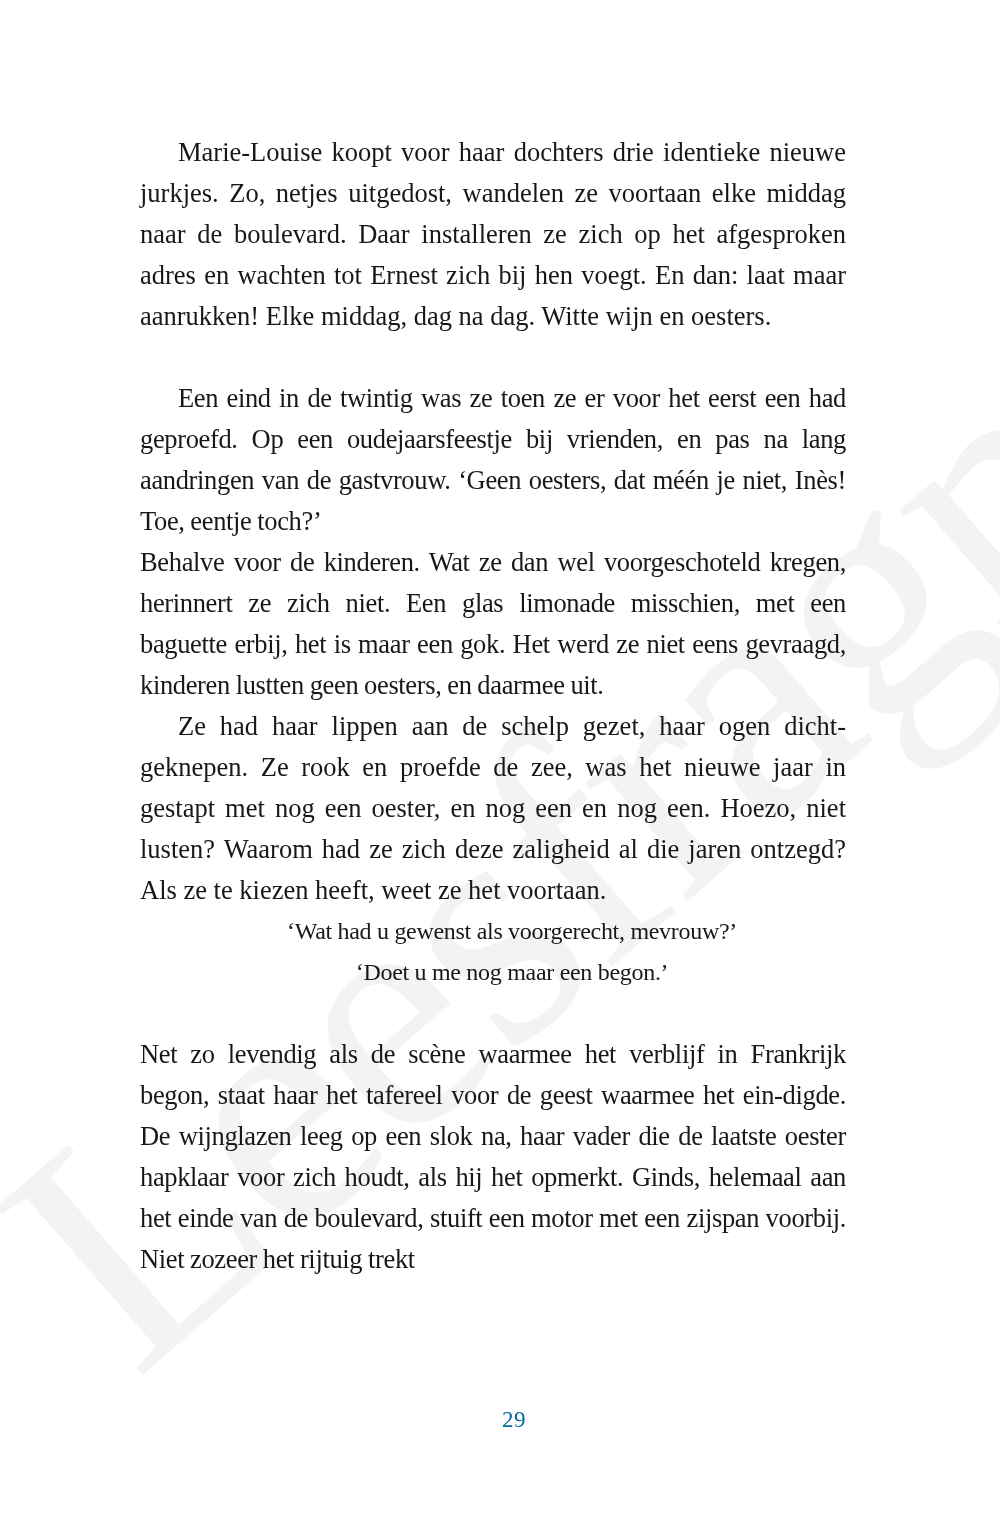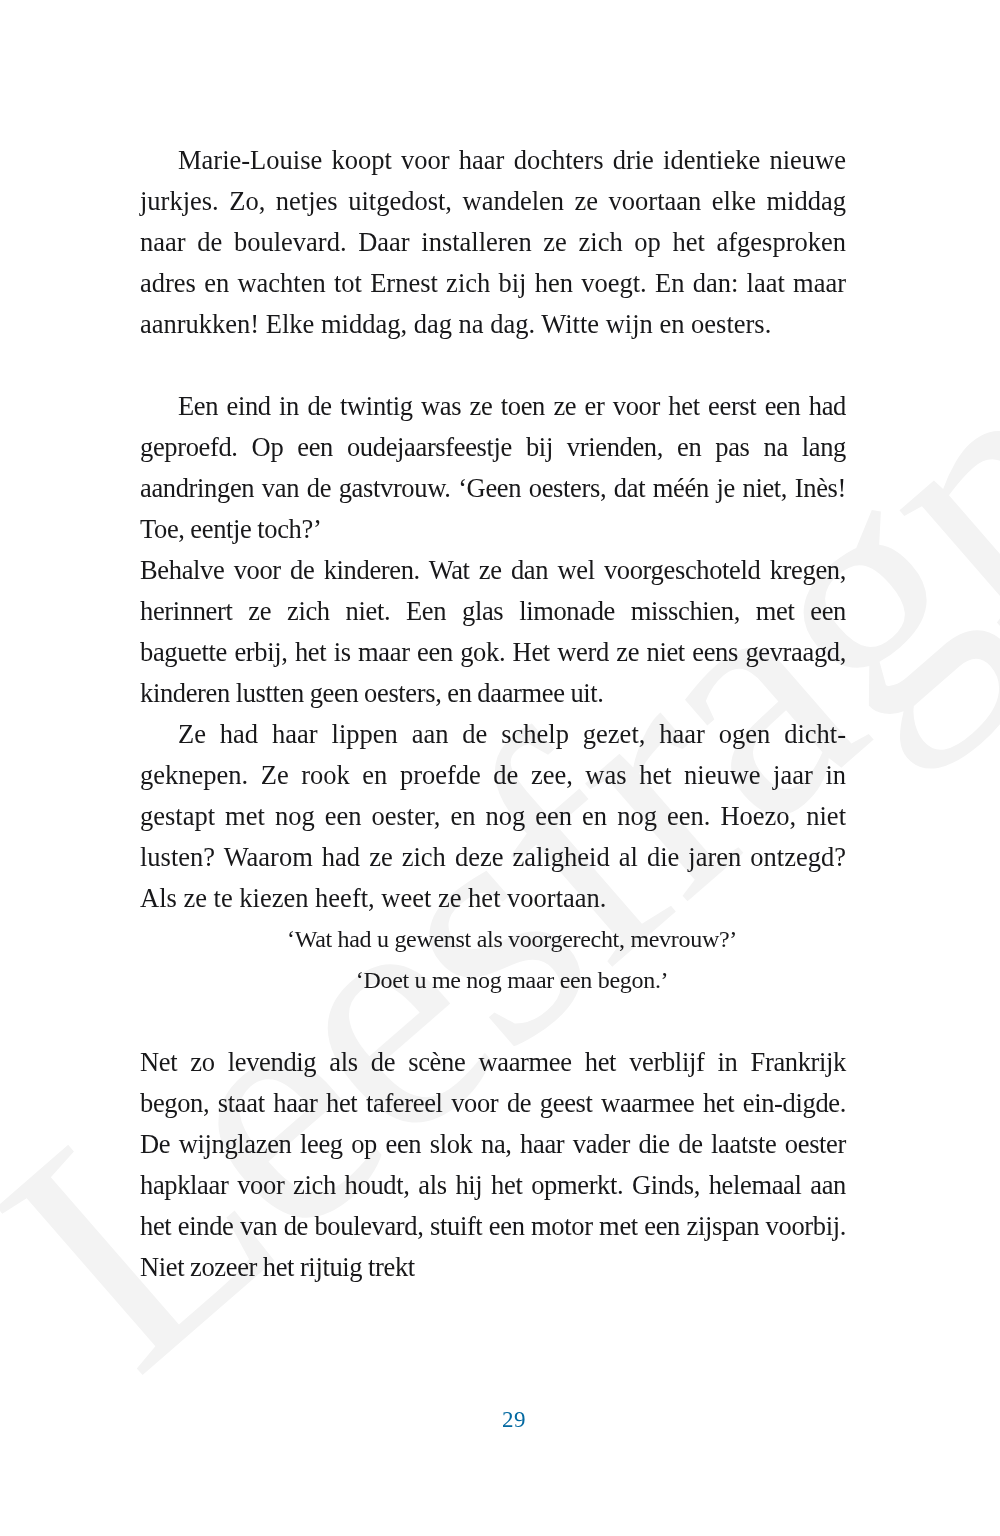--- a/index.html
+++ b/index.html
@@ -38,21 +38,21 @@
     line-height: 0.9;
     font-weight: 400;
     color: #f3f3f3;
     letter-spacing: -6px;
   }
 
   
   #content {
     position: absolute;
     left: 140px;
-    top: 140px;
+    top: 132px;
     width: 706px;
     z-index: 2;
   }
 
   .para {
     margin: 0;
     text-align: justify;
     text-justify: inter-word;
     font-size: 26.5px;
     line-height: 41px;

